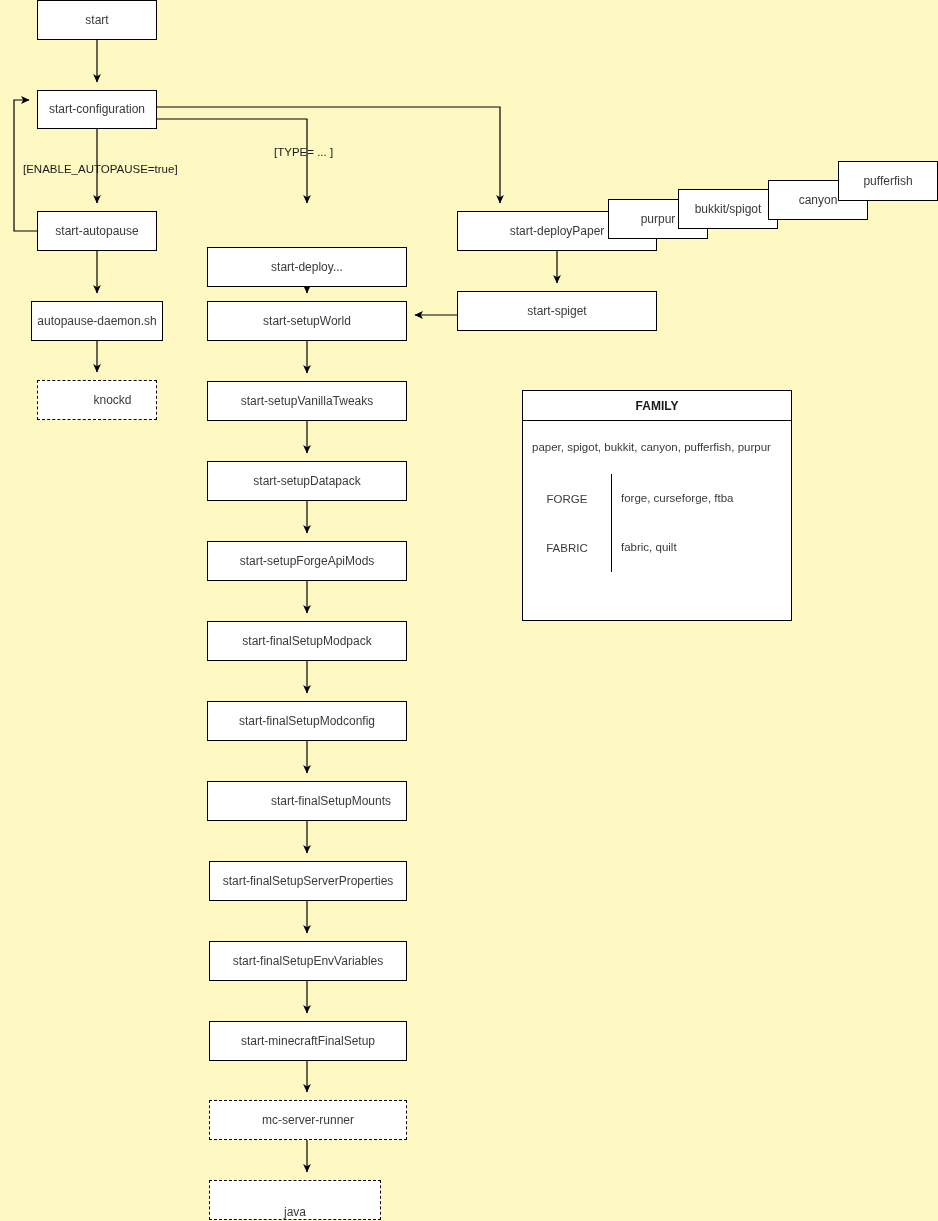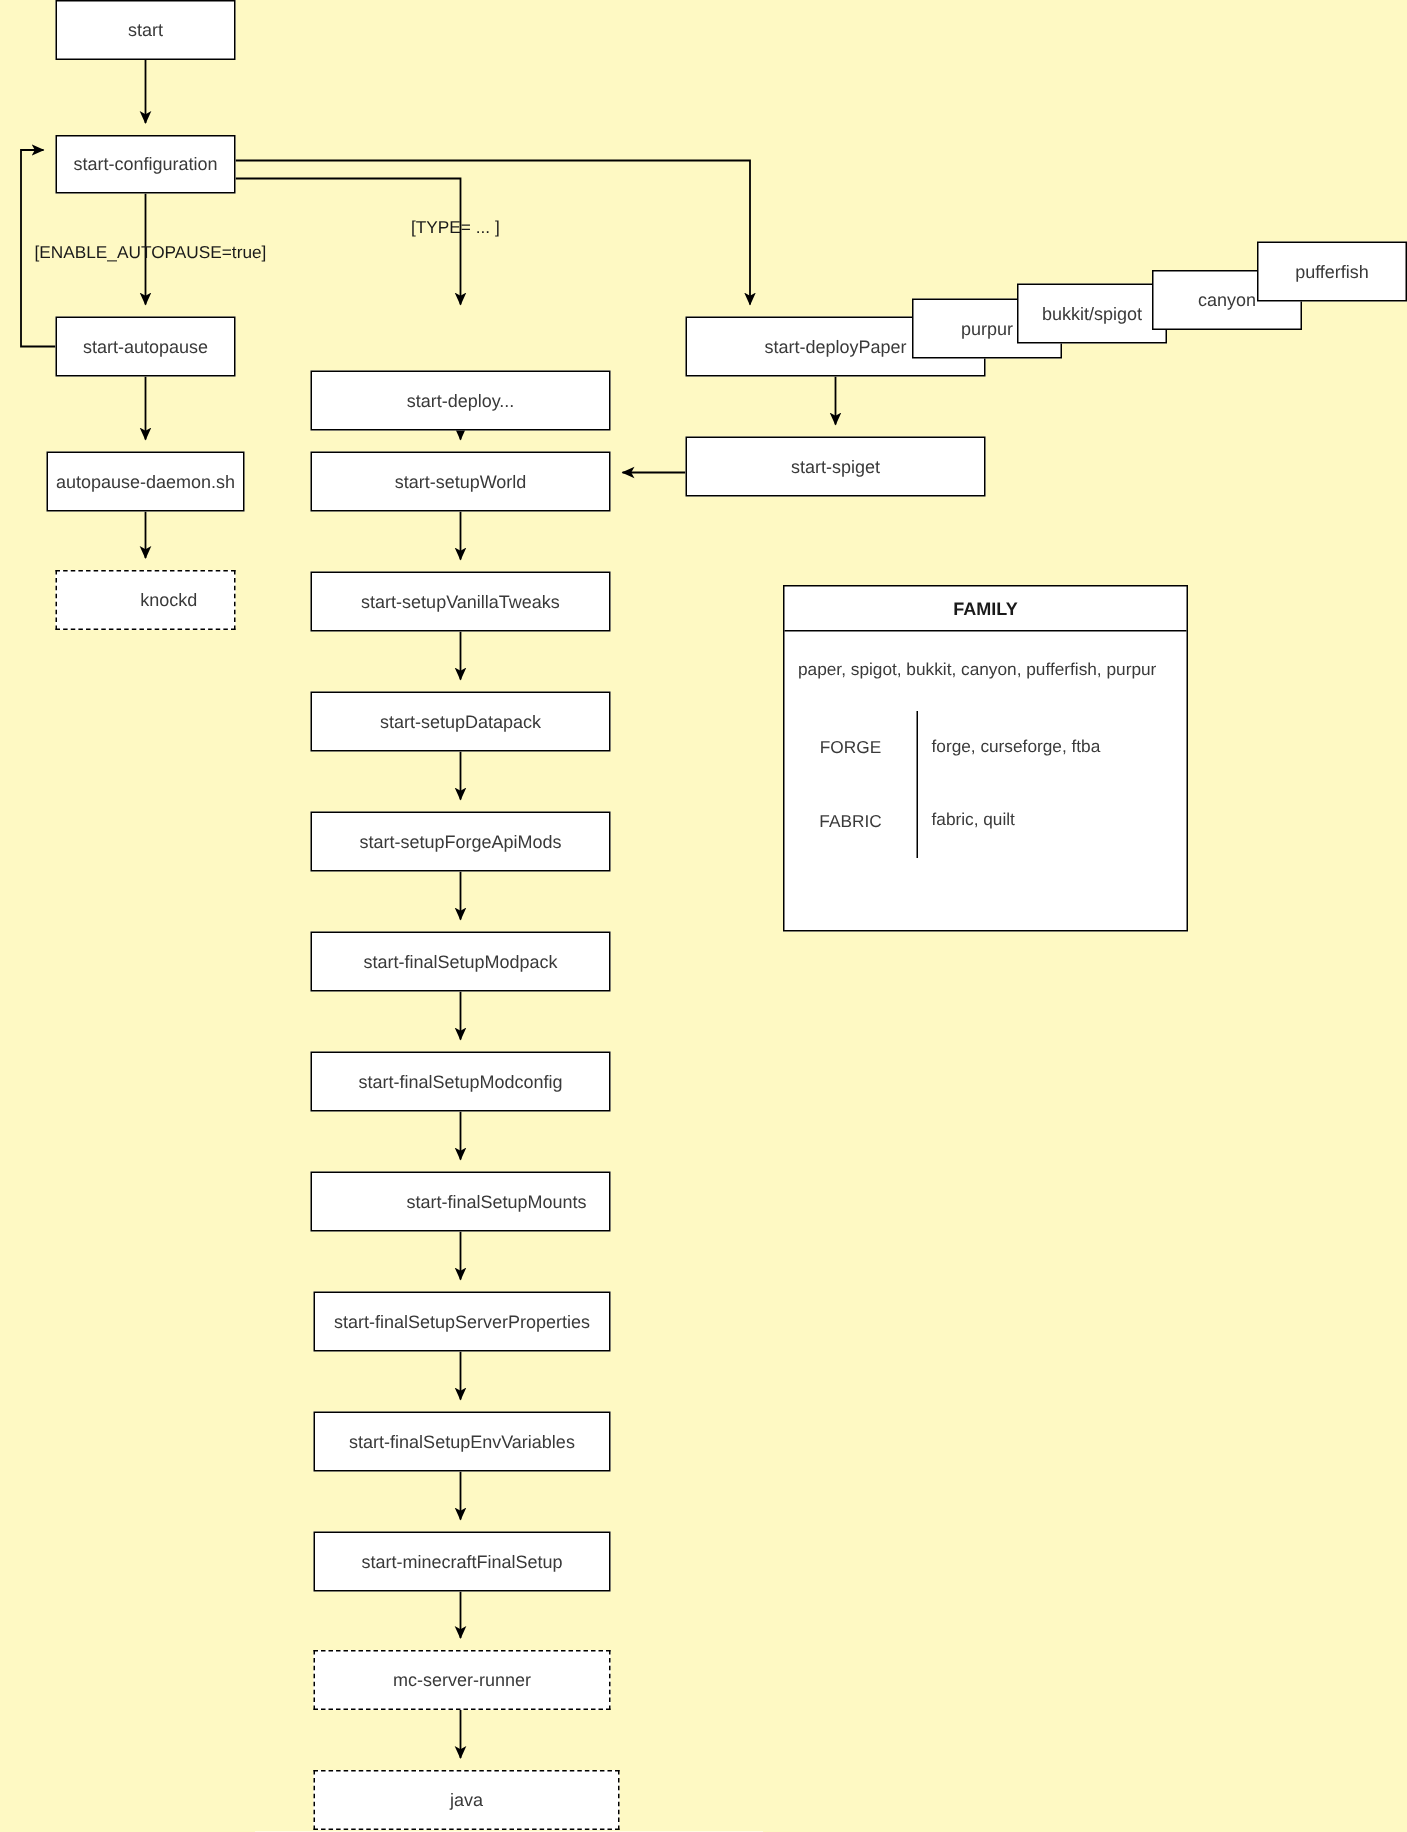--- a/index.html
+++ b/index.html
@@ -189,21 +189,21 @@
       </div>
       <div class="node" style="left: 209px; top: 941px; width: 198px; height: 40px;">
         <span>start-finalSetupEnvVariables</span>
       </div>
       <div class="node" style="left: 209px; top: 1021px; width: 198px; height: 40px;">
         <span>start-minecraftFinalSetup</span>
       </div>
       <div class="node dashed" style="left: 209px; top: 1100px; width: 198px; height: 40px;">
         <span>mc-server-runner</span>
       </div>
-      <div class="node dashed" style="left: 209px; top: 1180px; width: 204px; height: 40px;">
+      <div class="node dashed" style="left: 209px; top: 1180px; width: 172px; height: 40px; align-items: flex-end;">
         <span>java</span>
       </div>
       <div class="node" style="left: 457px; top: 211px; width: 200px; height: 40px;">
         <span>start-deployPaper</span>
       </div>
       <div class="node" style="left: 457px; top: 291px; width: 200px; height: 40px;">
         <span>start-spiget</span>
       </div>
       <div class="node stacked" style="left: 608px; top: 199px; width: 100px; height: 40px;">
         <span>purpur</span>

